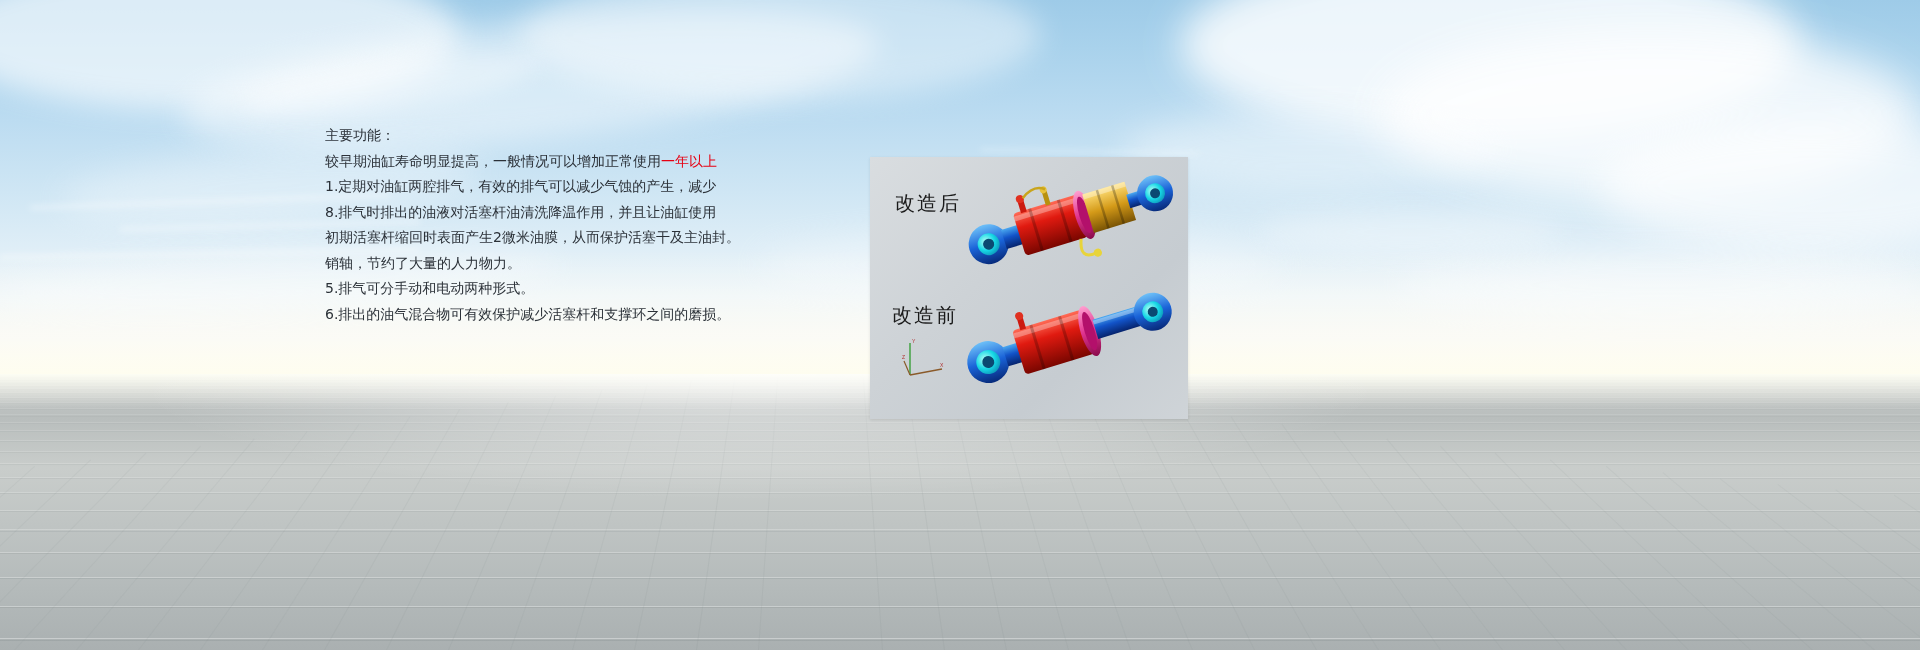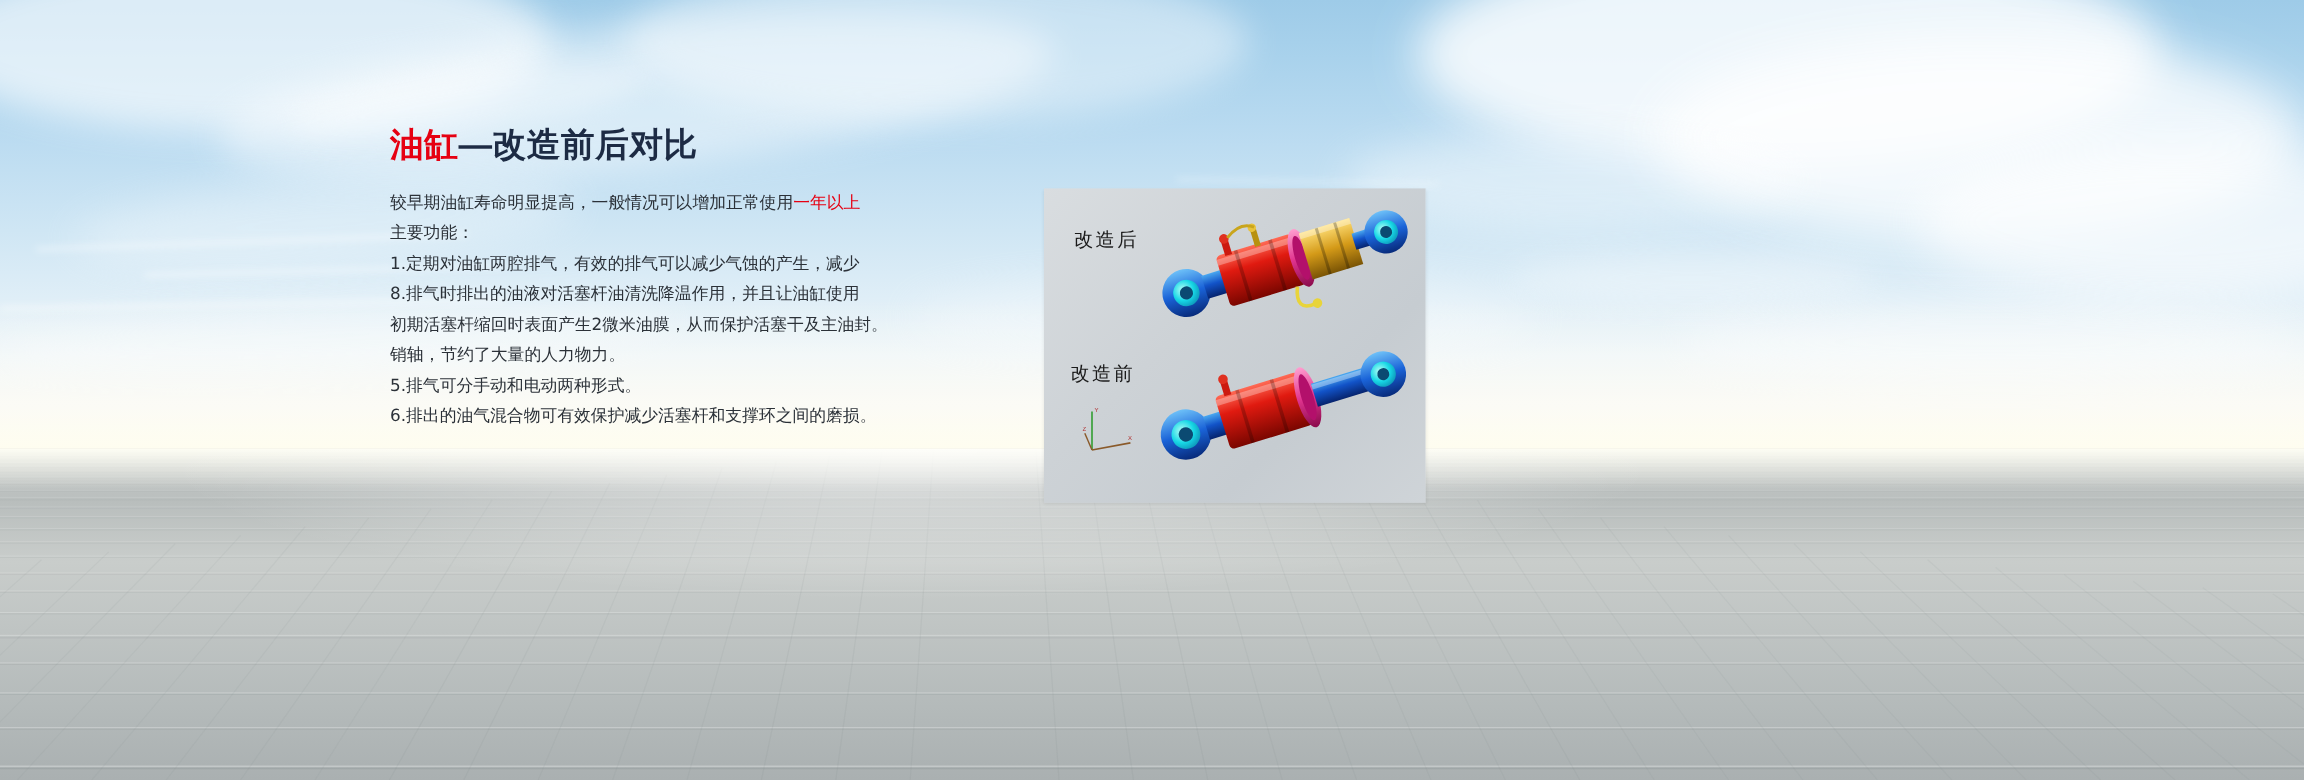--- a/index.html
+++ b/index.html
@@ -65,21 +65,21 @@
   .subtitle{margin-top:7px;font-size:13.5px;color:#7d8b99;letter-spacing:.15px;white-space:nowrap;}
   .body{margin-top:19px;}
   .bline{font-size:14px;color:#2b3138;line-height:25.5px;white-space:nowrap;
          font-family:"DejaVu Sans","Liberation Sans",sans-serif;}
   .bline .red{color:#e60012;}
 
   
   .panel{position:absolute;left:870px;top:157px;width:318px;height:262px;
     background:linear-gradient(135deg,#d9dde0 0%,#cdd2d6 40%,#c6ccd1 70%,#cfd4d8 100%);
     box-shadow:0 1px 3px rgba(0,0,0,.10);overflow:hidden;}
-  .plabel{position:absolute;font-size:16px;color:#1a1a1a;font-family:Liberation Sans, sans-serif;letter-spacing:2px;}
+  .plabel{position:absolute;font-size:20px;color:#1a1a1a;font-family:Liberation Sans, sans-serif;letter-spacing:2px;}
   .plabel.after{left:25px;top:33px;}
   .plabel.before{left:22px;top:145px;}
   .axis{position:absolute;left:32px;top:178px;width:46px;height:46px;}
 
   .cyl{position:absolute;}
   .cyl svg{display:block;}
 </style>
 </head>
 <body>
 
@@ -189,28 +189,25 @@
       <div class="gv" style="left: 1936px; height: 276px; transform: rotate(-51.64deg); opacity: 0.23;"></div>
       <div class="gv" style="left: 1998px; height: 276px; transform: rotate(-53.14deg); opacity: 0.22;"></div>
       <div class="gv" style="left: 2060px; height: 276px; transform: rotate(-54.54deg); opacity: 0.22;"></div>
       <div class="gv" style="left: 2122px; height: 276px; transform: rotate(-55.85deg); opacity: 0.22;"></div>
     </div>
   <div class="horizonglow"></div>
   <div class="gsheen"></div>
 
   <div class="content">
 
-    <div class="title">
-      <span class="red">油缸</span><span class="dark">—改造前后对比</span>
-    </div>
 
 
     <div class="body" id="bodytext">
+        <div class="bline"><span>主要功能：</span></div>
         <div class="bline"><span>较早期油缸寿命明显提高，一般情况可以增加正常使用</span><span class="red">一年以上</span></div>
-        <div class="bline"><span>主要功能：</span></div>
         <div class="bline"><span>1.定期对油缸两腔排气，有效的排气可以减少气蚀的产生，减少</span></div>
         <div class="bline"><span>8.排气时排出的油液对活塞杆油清洗降温作用，并且让油缸使用</span></div>
         <div class="bline"><span>初期活塞杆缩回时表面产生2微米油膜，从而保护活塞干及主油封。</span></div>
         <div class="bline"><span>销轴，节约了大量的人力物力。</span></div>
         <div class="bline"><span>5.排气可分手动和电动两种形式。</span></div>
         <div class="bline"><span>6.排出的油气混合物可有效保护减少活塞杆和支撑环之间的磨损。</span></div>
       </div>
   </div>
 
   <div class="panel">

